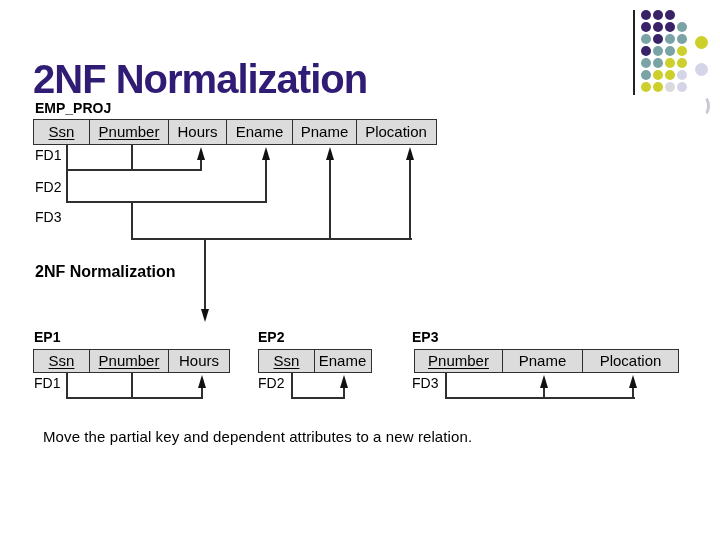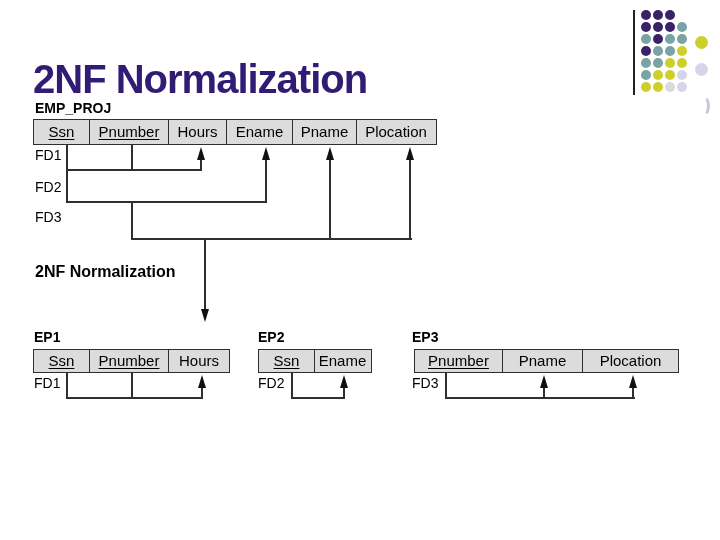--- a/index.html
+++ b/index.html
@@ -136,14 +136,15 @@
       <div class="ln" style="left: 543.25px; top: 383px; width: 1.5px; height: 14px;"></div>
       <div class="ah-up" style="left: 539.5px; top: 375px;"></div>
       <div class="ln" style="left: 632.25px; top: 383px; width: 1.5px; height: 14px;"></div>
       <div class="ah-up" style="left: 628.5px; top: 375px;"></div>
       <div class="ln" style="left: 204.25px; top: 239px; width: 1.5px; height: 73px;"></div>
       <div class="ah-down" style="left: 200.5px; top: 309px;"></div>
     </div>
 
   <div id="figure-label">2NF Normalization</div>
 
+  <div id="caption">Move the partial key and dependent attributes to a new relation.</div>
 
 </div>
 
 </body></html>

